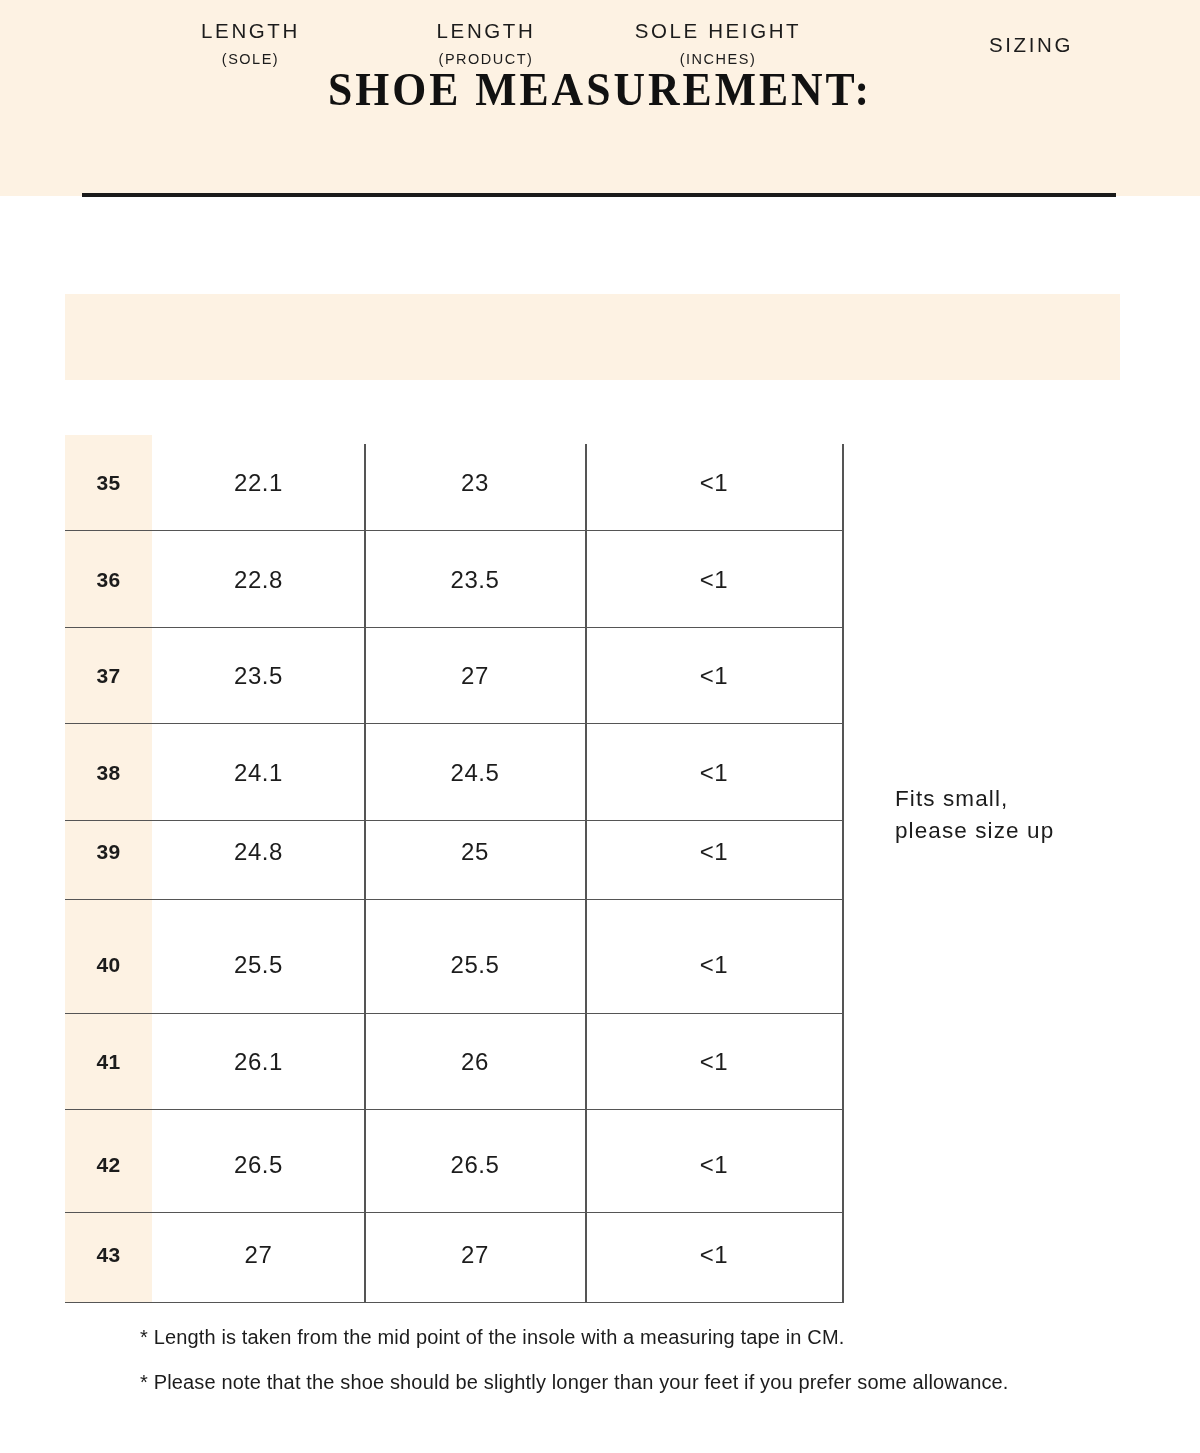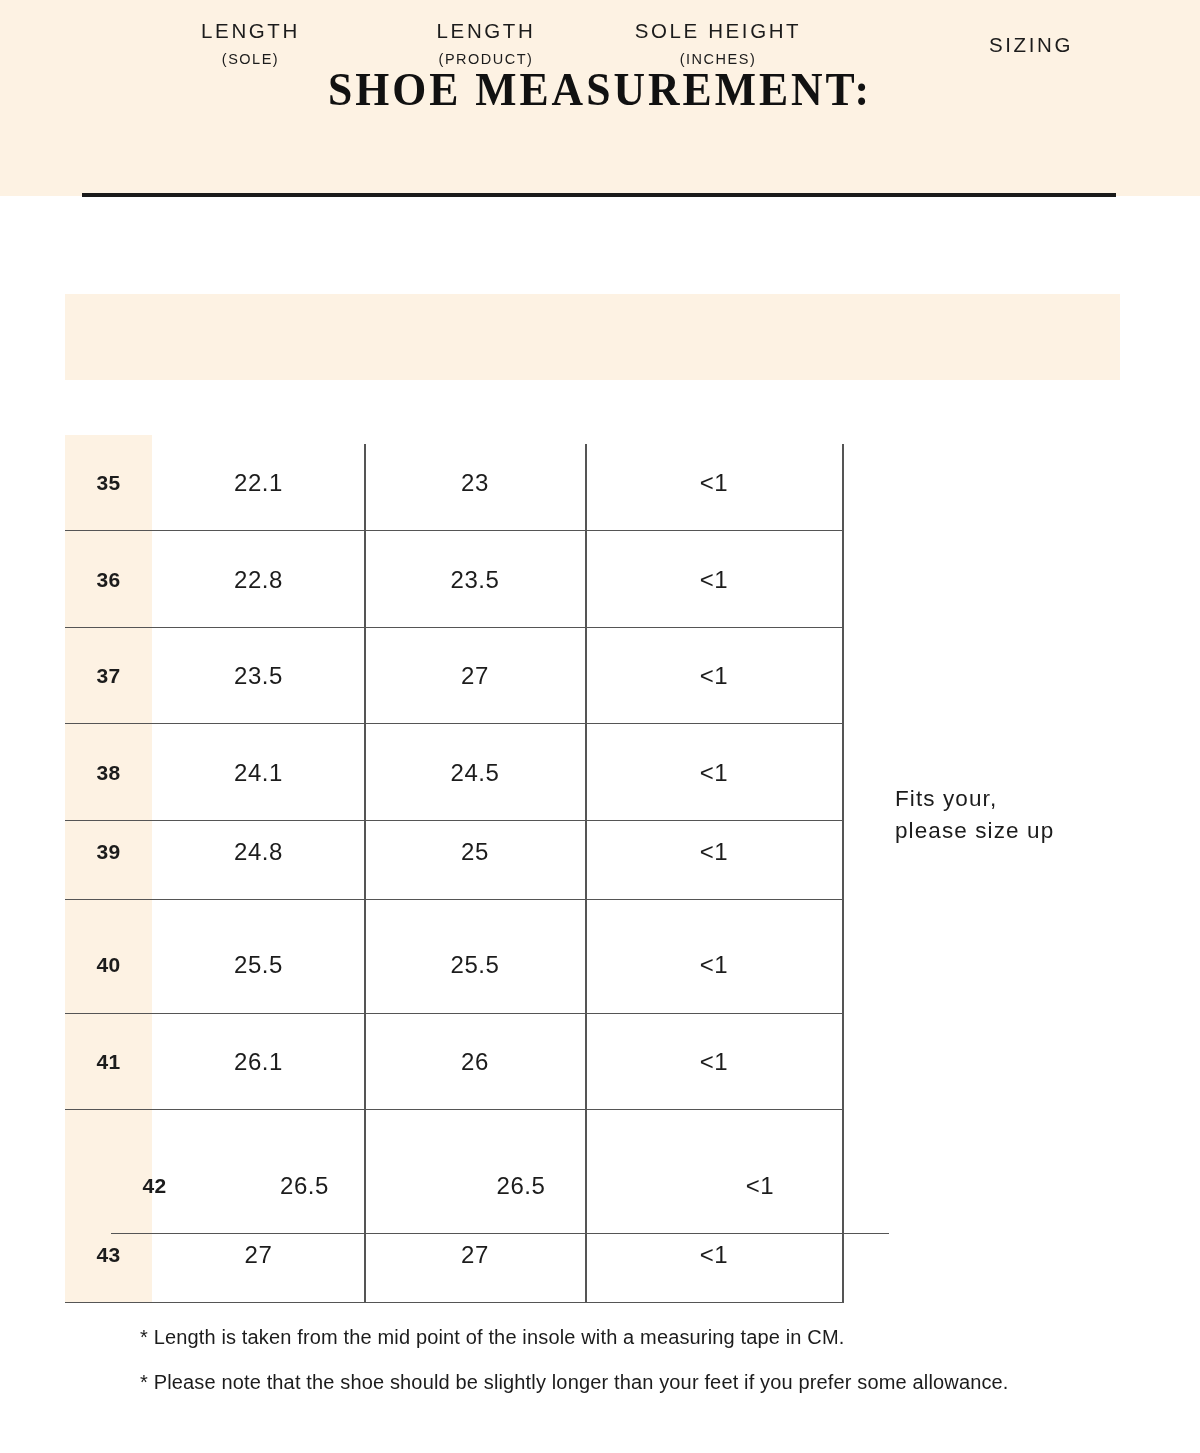--- a/index.html
+++ b/index.html
@@ -261,40 +261,40 @@
           <div class="cell cell-feet">25.5</div>
           <div class="cell cell-product">25.5</div>
           <div class="cell cell-sole">&lt;1</div>
         </div>
         <div class="row" style="top: 578.7px;">
           <div class="cell cell-size">41</div>
           <div class="cell cell-feet">26.1</div>
           <div class="cell cell-product">26</div>
           <div class="cell cell-sole">&lt;1</div>
         </div>
-        <div class="row" style="top: 703px; margin-left: 46px;">
+        <div class="row" style="top: 682px;">
           <div class="cell cell-size">42</div>
           <div class="cell cell-feet">26.5</div>
           <div class="cell cell-product">26.5</div>
           <div class="cell cell-sole">&lt;1</div>
         </div>
         <div class="row" style="top: 771.6px;">
           <div class="cell cell-size">43</div>
           <div class="cell cell-feet">27</div>
           <div class="cell cell-product">27</div>
           <div class="cell cell-sole">&lt;1</div>
         </div>
       </div>
     <div class="vrule vrule-1"></div>
     <div class="vrule vrule-2"></div>
     <div class="vrule vrule-3"></div>
   </div>
 
   <div class="sizing-note">
-    <div>Fits your,</div>
+    <div>Fits small,</div>
     <div>please size up</div>
   </div>
 
   <div class="footnotes">
     <div class="footnote">* Length is taken from the mid point of the insole with a measuring tape in CM.</div>
     <div class="footnote">* Please note that the shoe should be slightly longer than your feet if you prefer some allowance.</div>
   </div>
 
 </div>
 

